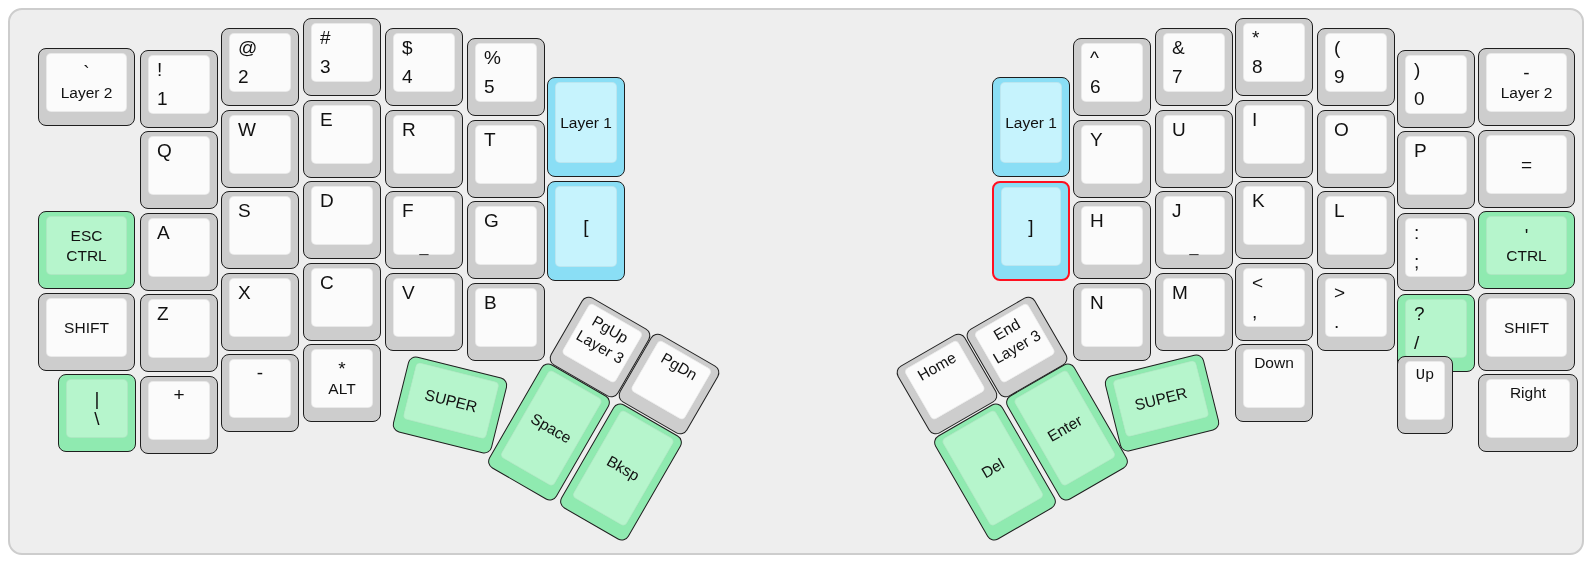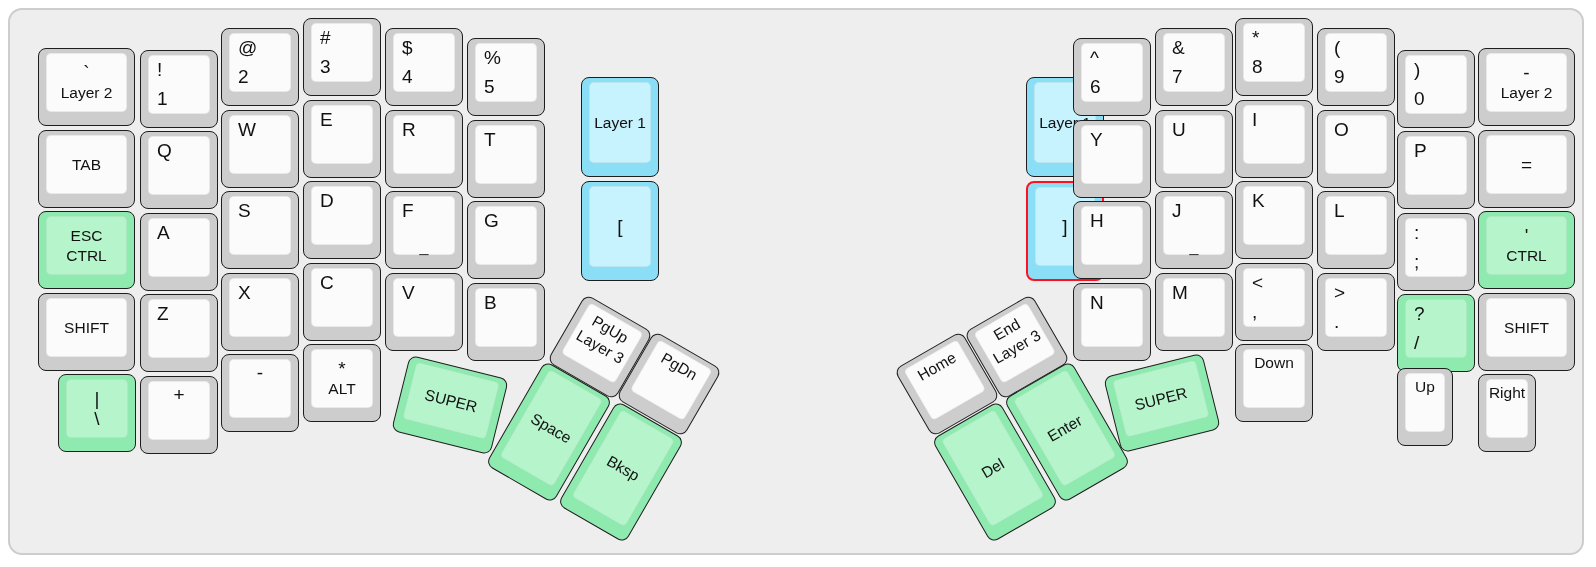--- a/index.html
+++ b/index.html
@@ -1,21 +1,21 @@
 <!DOCTYPE html>
 <html><head>
 <meta charset="utf-8">
 <style>
   html,body{margin:0;padding:0;background:#ffffff;}
   .stage{position:relative;width:1596px;height:567px;font-family:"Liberation Sans",sans-serif;overflow:hidden;}
   .panel{position:absolute;left:8px;top:8px;width:1576px;height:547px;background:#eeeeee;border:2px solid #cdcdcd;border-radius:14px;box-sizing:border-box;}
   .key{position:absolute;box-sizing:border-box;border:1.5px solid #1e1e1e;border-radius:8px;}
   .key.gray{background:#cdcdcd;}
   .key.green{background:#8feab0;}
-  .key.cyan{background:#8adef5;margin-left:34px;}
+  .key.cyan{background:#8adef5;}
   .key.redborder{border:2px solid #ff1020;}
   .cap{position:absolute;left:7px;right:7px;top:4px;bottom:13px;border-radius:5px;box-sizing:border-box;}
   .gray  .cap{background:#fbfbfb;border:1px solid rgba(0,0,0,0.07);}
   .green .cap{background:#b6f5cc;border:1px solid rgba(0,0,0,0.05);}
   .cyan  .cap{background:#c6f3fd;border:1px solid rgba(0,0,0,0.05);}
   .labels{position:absolute;inset:0;display:flex;flex-direction:column;padding:4px 8px;box-sizing:border-box;color:#111;}
   .labels span{display:block;line-height:20px;white-space:nowrap;}
   .labels span.g{font-size:19px;}
   .labels span.t{font-size:15.5px;}
   
@@ -31,27 +31,20 @@
 <div class="stage">
   <div class="panel"></div>
 <div class="key gray" style="left: 38px; top: 48px; width: 97px; height: 78px;">
       <div class="cap">
         <div class="labels al-cm">
           <span class="g">`</span>
           <span class="t">Layer 2</span>
         </div>
       </div>
     </div>
-    <div class="key gray" style="left: 38px; top: 130px; width: 97px; height: 78px;">
-      <div class="cap">
-        <div class="labels al-cm">
-          <span class="t">TAB</span>
-        </div>
-      </div>
-    </div>
     <div class="key green" style="left: 38px; top: 211px; width: 97px; height: 78px;">
       <div class="cap">
         <div class="labels al-cm">
           <span class="t">ESC</span>
           <span class="t">CTRL</span>
         </div>
       </div>
     </div>
     <div class="key gray" style="left: 38px; top: 293px; width: 97px; height: 78px;">
       <div class="cap">
@@ -450,21 +443,21 @@
       </div>
     </div>
     <div class="key green" style="left: 1397px; top: 294px; width: 78px; height: 78px;">
       <div class="cap">
         <div class="labels al-ls">
           <span class="g">?</span>
           <span class="g">/</span>
         </div>
       </div>
     </div>
-    <div class="key gray" style="left: 1397px; top: 368px; width: 56px; height: 78px;">
+    <div class="key gray" style="left: 1397px; top: 356px; width: 56px; height: 78px; font-family: Liberation Mono, monospace;">
       <div class="cap">
         <div class="labels al-ct">
           <span class="t">Up</span>
         </div>
       </div>
     </div>
     <div class="key gray" style="left: 1478px; top: 48px; width: 97px; height: 78px;">
       <div class="cap">
         <div class="labels al-cm">
           <span class="g">-</span>
@@ -487,21 +480,21 @@
         </div>
       </div>
     </div>
     <div class="key gray" style="left: 1478px; top: 293px; width: 97px; height: 78px;">
       <div class="cap">
         <div class="labels al-cm">
           <span class="t">SHIFT</span>
         </div>
       </div>
     </div>
-    <div class="key gray" style="left: 1478px; top: 374px; width: 58px; height: 78px;">
+    <div class="key gray" style="left: 1478px; top: 374px; width: 100px; height: 78px;">
       <div class="cap">
         <div class="labels al-ct">
           <span class="t">Right</span>
         </div>
       </div>
     </div>
     <div class="key green" style="left: 1111px; top: 364px; width: 102px; height: 78px; transform: rotate(-14deg);">
       <div class="cap">
         <div class="labels al-cm">
           <span class="t">SUPER</span>

